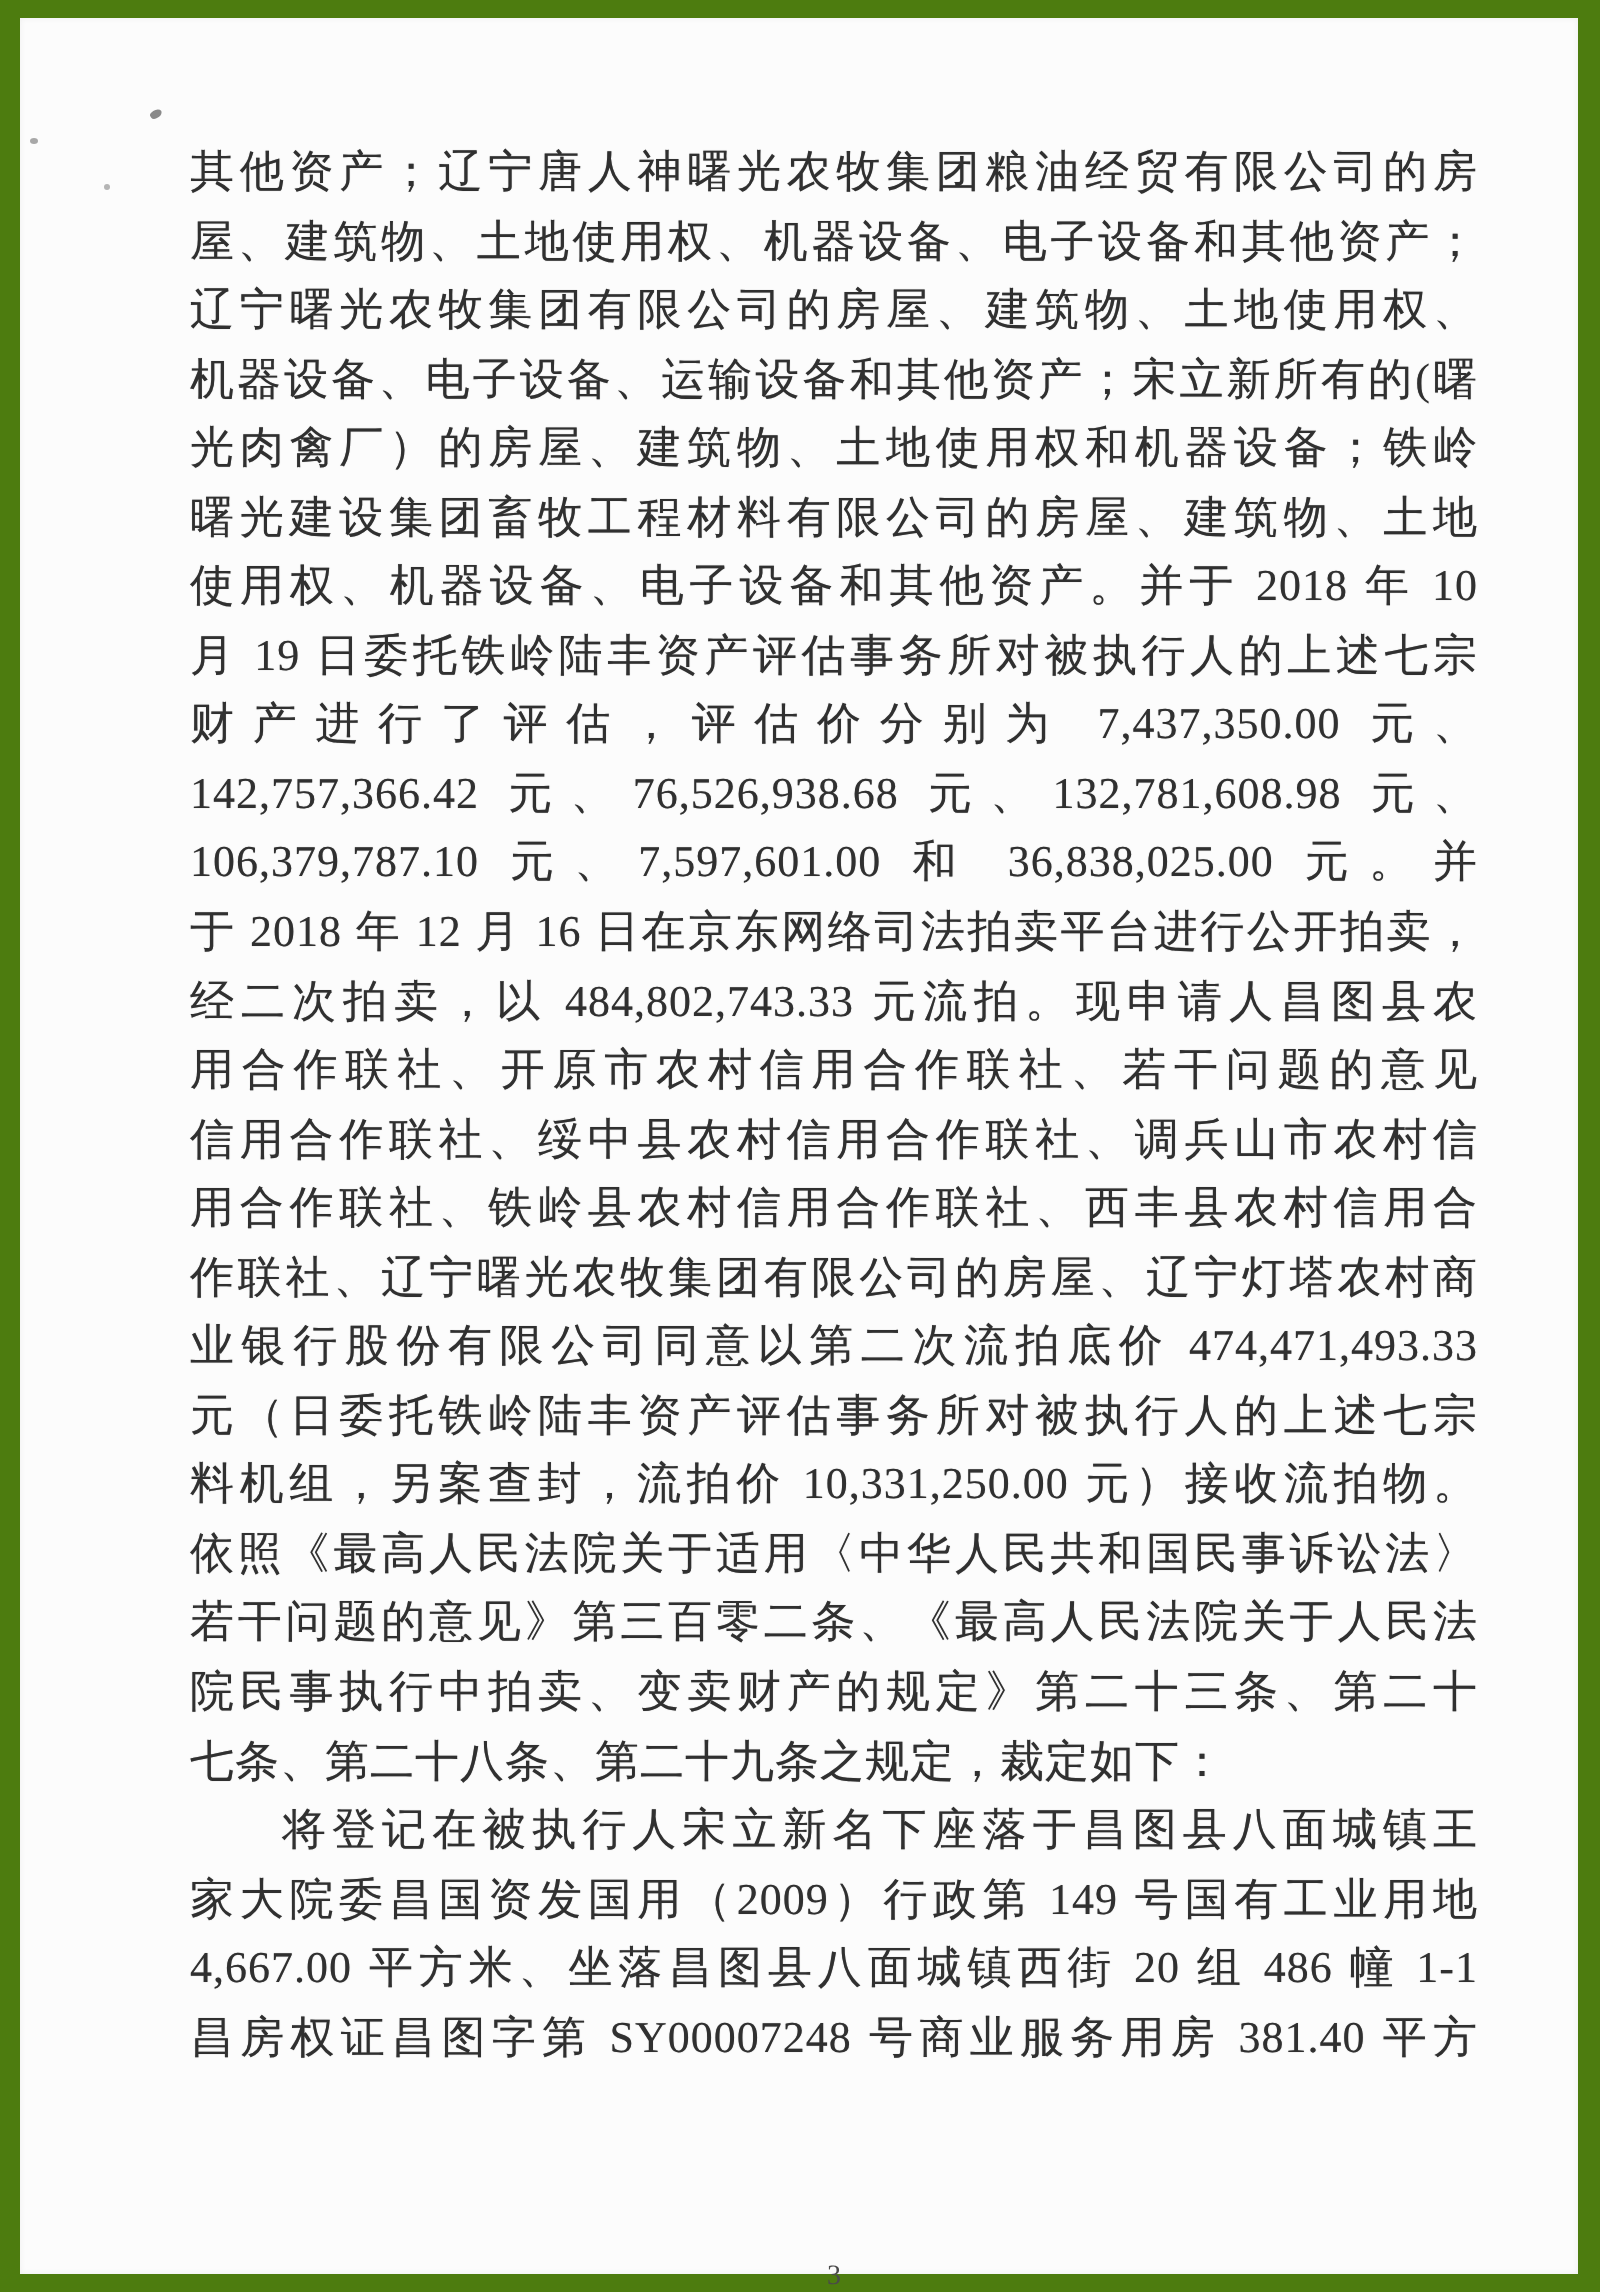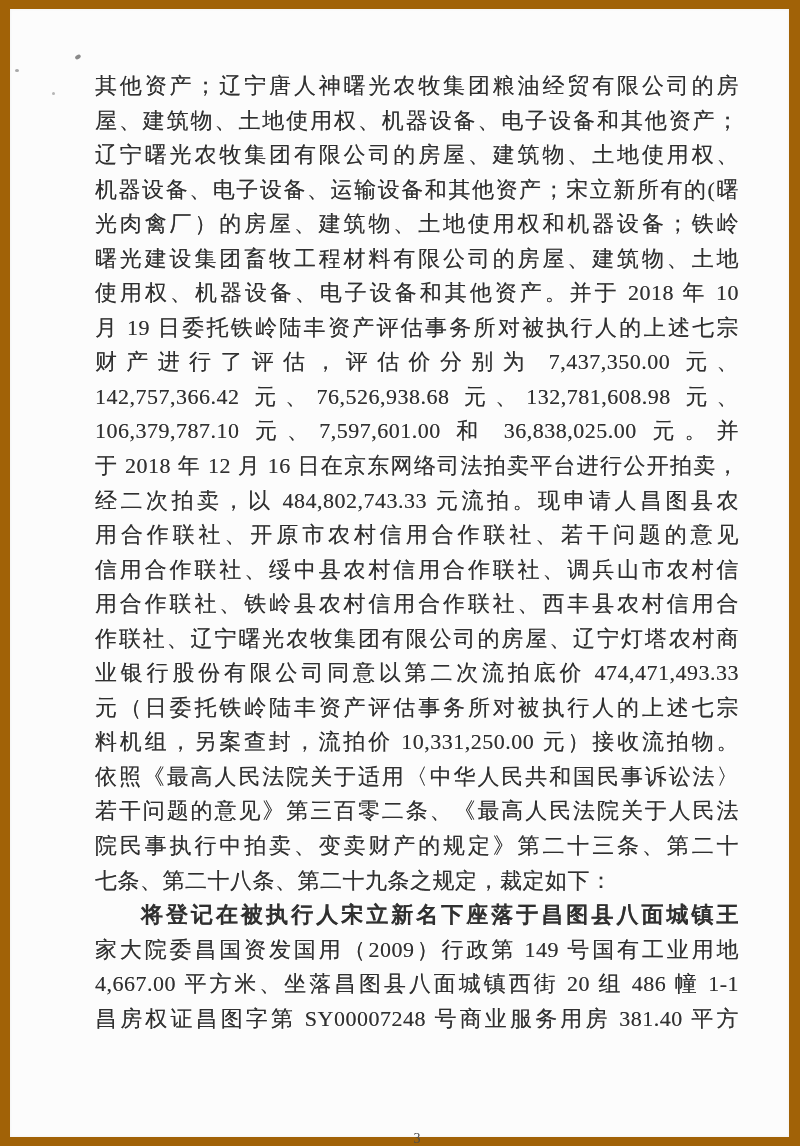--- a/index.html
+++ b/index.html
@@ -46,21 +46,20 @@
     text-justify: inter-character;
     letter-spacing: 0.5px;
     text-shadow: 0 0 0.4px rgba(40,40,40,0.55);
   }
   .doc-line.align-left {
     text-align: left;
     text-align-last: left;
   }
   .doc-line.indented {
     padding-left: 46px;
-    font-weight: bold;
   }
   .page-number {
     position: absolute;
     left: 0;
     top: 1062px;
     width: 644px;
     text-align: center;
     font-size: 14px;
     color: #4a4a4a;
     font-family: "Liberation Serif", "DejaVu Serif", serif;
@@ -84,21 +83,21 @@
   }
   .speck-c {
     left: 42px; top: 83px;
     width: 3px; height: 3px;
     background: #b5b5b5;
   }
 </style>
 </head>
 <body>
 
-<div class="scan-frame" style="background: #a16207;">
+<div class="scan-frame" style="background: #4d7c0f;">
   <div class="page" style="background: rgb(252, 252, 252);">
     <span class="ink-speck speck-a"></span>
     <span class="ink-speck speck-b"></span>
     <span class="ink-speck speck-c"></span>
     <div class="doc-text" style="color: rgb(48, 48, 48);">
       <div id="lines-container">
           <div class="doc-line">其他资产；辽宁唐人神曙光农牧集团粮油经贸有限公司的房</div>
           <div class="doc-line">屋、建筑物、土地使用权、机器设备、电子设备和其他资产；</div>
           <div class="doc-line">辽宁曙光农牧集团有限公司的房屋、建筑物、土地使用权、</div>
           <div class="doc-line">机器设备、电子设备、运输设备和其他资产；宋立新所有的(曙</div>

